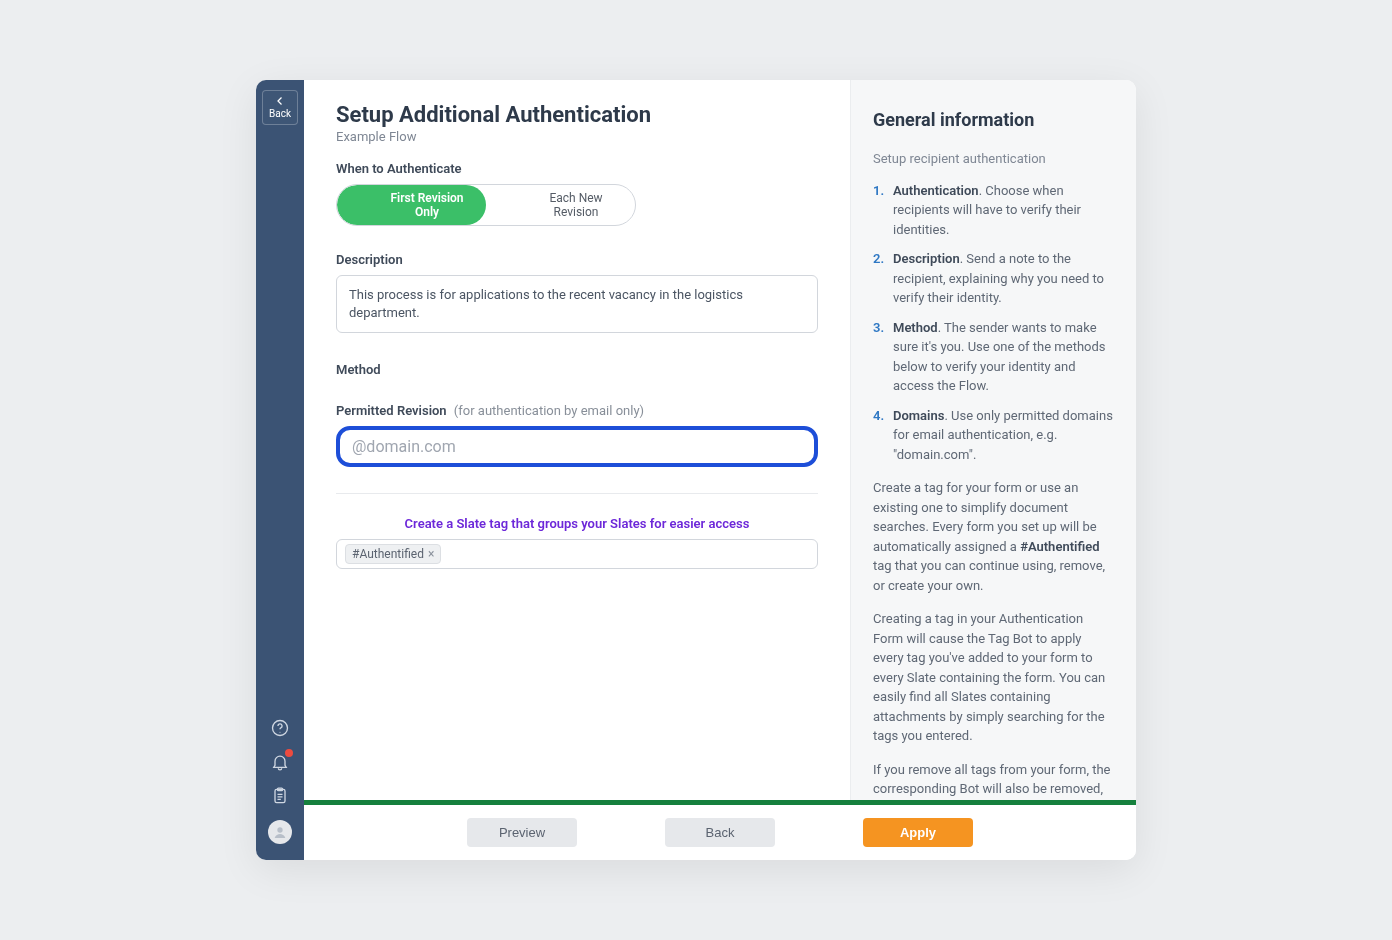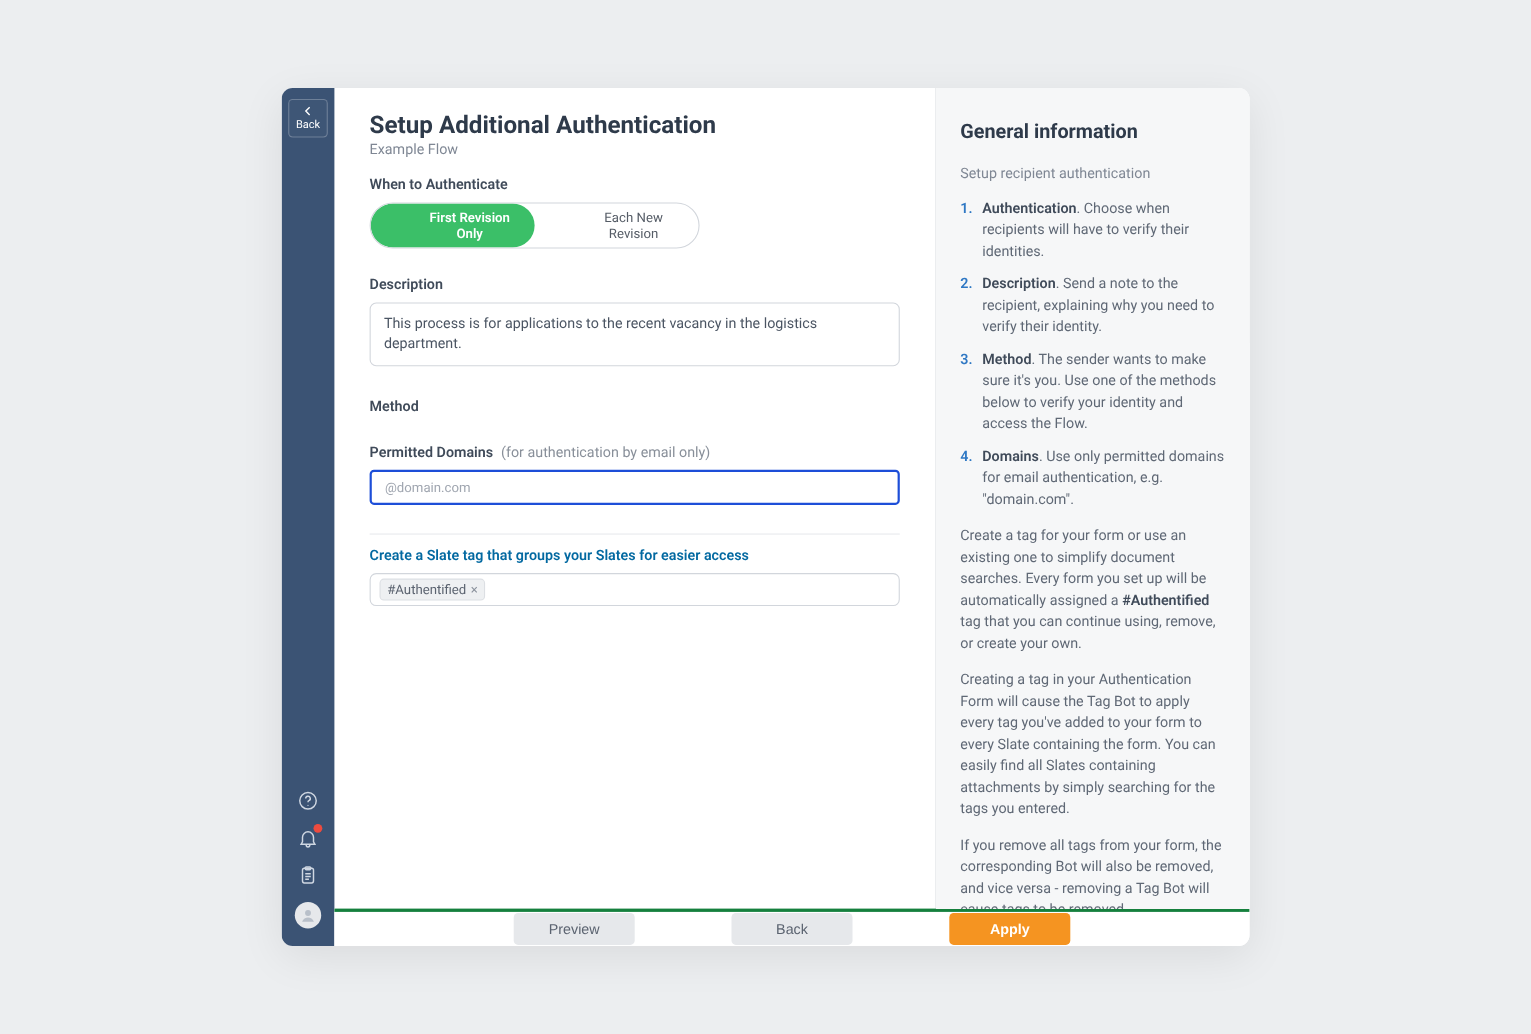--- a/index.html
+++ b/index.html
@@ -93,30 +93,30 @@
   padding: 10px 12px;
   font-size: 13px;
   color: #4b5563;
   line-height: 1.4;
   min-height: 56px;
   resize: none;
   font-family: inherit;
 }
 .text-input {
   width: 100%;
-  border: 2px solid #1d4ed8;
-  border-radius: 4px;
+  border: 4px solid #1d4ed8;
+  border-radius: 14px;
   padding: 7px 12px;
-  font-size: 12px;
+  font-size: 16px;
   color: #4b5563;
   font-family: inherit;
 }
 .text-input::placeholder, .tag-input::placeholder { color: #a0a6b0; }
 .divider { border: none; border-top: 1px solid #e8eaed; margin: 26px 0 0 0; }
-.tag-label { font-size: 13px; font-weight: 600; color: #0369a1; margin-top: 12px; margin-bottom: 8px;}
+.tag-label { font-size: 13px; font-weight: 600; color: #6d28d9; margin-top: 22px; margin-bottom: 8px; text-align: center;}
 .tag-field {
   display:flex; align-items:center;
   border: 1px solid #d2d6dc;
   border-radius: 6px;
   padding: 4px 8px;
   gap: 8px;
 }
 .tag-chip {
   display: inline-flex; align-items: center;
   background: #eef0f2;
@@ -146,22 +146,22 @@
 .info-list li { counter-increment: item; position: relative; padding-left: 20px; margin-bottom: 10px;}
 .info-list li::before {
   content: counter(item) ".";
   position: absolute; left: 0; top: 0;
   color: #2f78c4; font-weight: 600;
 }
 .info-list b, .info-pane b { color: #3f4a59; font-weight: 600;}
 .info-p { margin-bottom: 14px;}
 
 .footer {
-  height: 34px;
-  border-top: 3px solid #15803d;
+  height: 60px;
+  border-top: 5px solid #15803d;
   display:flex; align-items:center; justify-content:center;
   gap: 88px;
   padding: 0 16px;
   background: #fff;
 }
 .btn {
   min-width: 110px;
   padding: 7px 14px;
   border-radius: 4px;
   font-size: 13px;
@@ -231,21 +231,21 @@
           <div class="seg-item active">First Revision Only</div>
           <div class="seg-item">Each New Revision</div>
         </div>
 
         <div class="section-label">Description</div>
         <textarea class="textarea" style="">This process is for applications to the recent vacancy in the logistics department.</textarea>
 
         <div class="section-label">Method</div>
 
         <div class="section-label">
-          <span>Permitted Domains</span>
+          <span>Permitted Revision</span>
           <span class="hint-inline">(for authentication by email only)</span>
         </div>
         <input class="text-input" placeholder="@domain.com" style="">
 
         <hr class="divider">
 
         <div class="tag-label">Create a Slate tag that groups your Slates for easier access</div>
         <div class="tag-field">
           <span class="tag-chip">
             <span>#Authentified</span>

